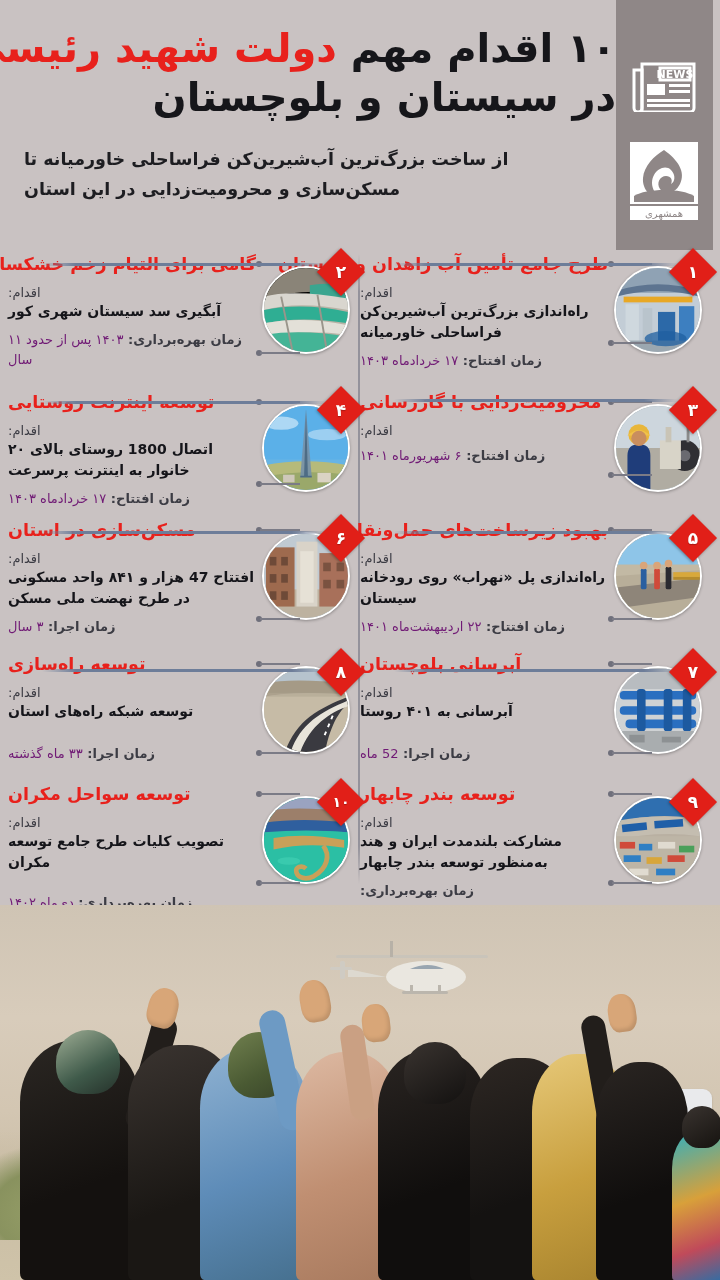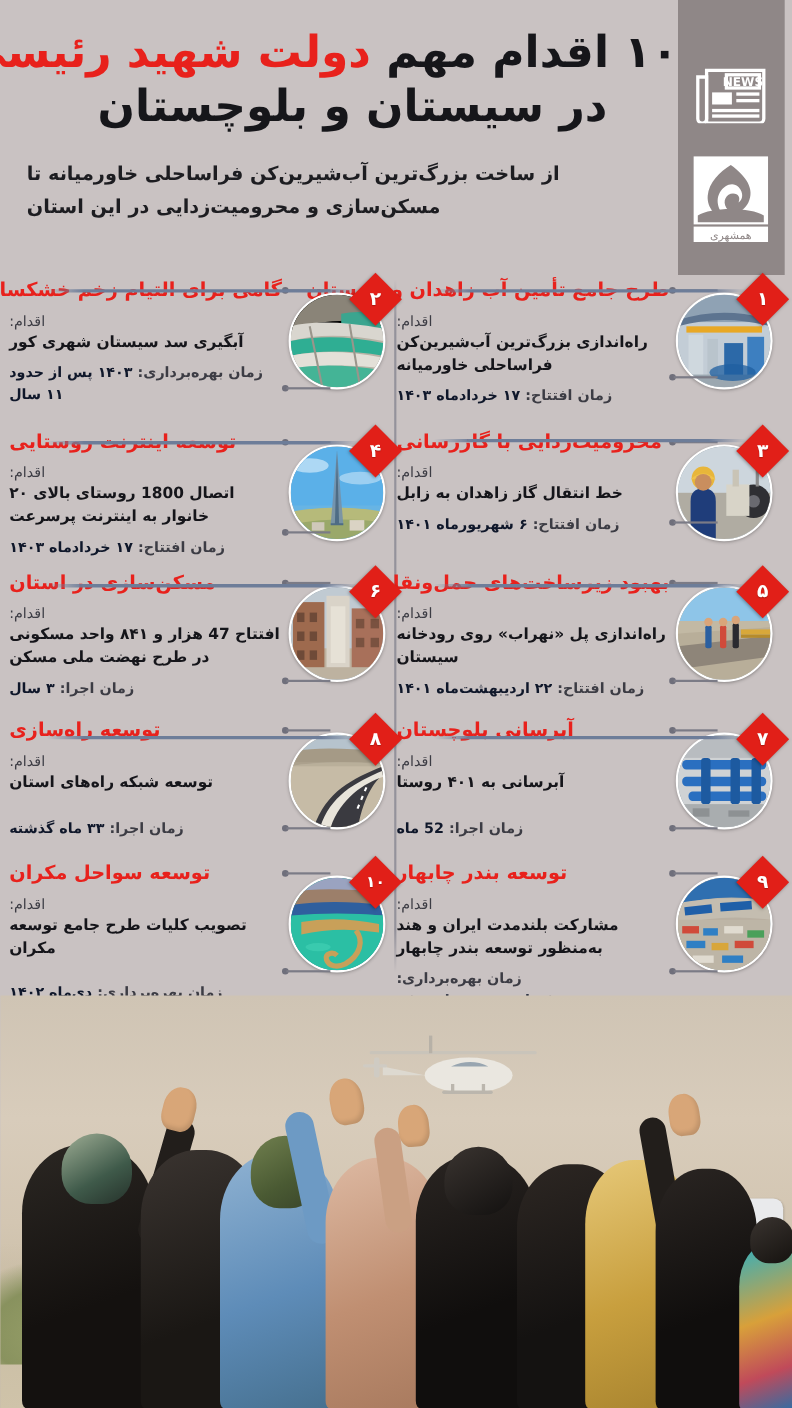--- a/index.html
+++ b/index.html
@@ -29,21 +29,21 @@
     font-weight:bold;
     font-size:40px;
     line-height:1.22;
     color:#16161a;
     letter-spacing:-0.5px;
     direction:rtl;
     white-space:nowrap;
   }
   .title .red{ color:#e8211c; }
   .title-line2{
-    text-align:center;
+    text-align:right;
     font-weight:bold;
     font-size:40px;
     line-height:1.22;
     color:#16161a;
     letter-spacing:-0.5px;
     white-space:nowrap;
   }
   .subtitle{
     margin-top:22px;
     text-align:left;
@@ -146,21 +146,21 @@
     margin-top:1px;
     font-size:14px; color:#15151a; font-weight:bold;
     line-height:1.52;
   }
   .timewrap{
     position:relative; margin-top:8px;
   }
   .time{
     font-size:13px; color:#3c3c44; font-weight:600; line-height:1.5;
   }
-  .time b{ color:#0f172a; font-weight:bold; }
+  .time b{ color:#701a75; font-weight:normal; }
 
   .dot{
     position:absolute;
     width:6px;height:6px;border-radius:50%;
     background:#6f6f7b;
   }
   .hline{
     position:absolute; height:1.6px; background:#7b7b86;
   }
 
@@ -346,21 +346,20 @@
               <path d="M77 17 h10 v8 h-10 z" fill="#2f9e5a"></path>
             </svg>
           </div>
           <div class="badge">
             <span>۳</span>
           </div>
         </div>
         <div class="txt">
           <div class="heading">محرومیت‌زدایی با گازرسانی</div>
           <div class="label">اقدام:</div>
-          <div class="action">خط انتقال گاز زاهدان به زابل</div>
           <div class="timewrap">
             <div class="time"><span>زمان افتتاح:</span> <b>۶ شهریورماه ۱۴۰۱</b></div>
           </div>
         </div>
         <div class="dot" style="right:98px; top:11px;"></div>
         <div class="hline" style="right:60px; top:13px; width:40px;"></div>
         <div class="dot" style="right:98px; top:84px;"></div>
         <div class="hline" style="right:60px; top:86px; width:40px;"></div>
         <div class="rule" style="bottom:-14px;"></div>
       </div>

